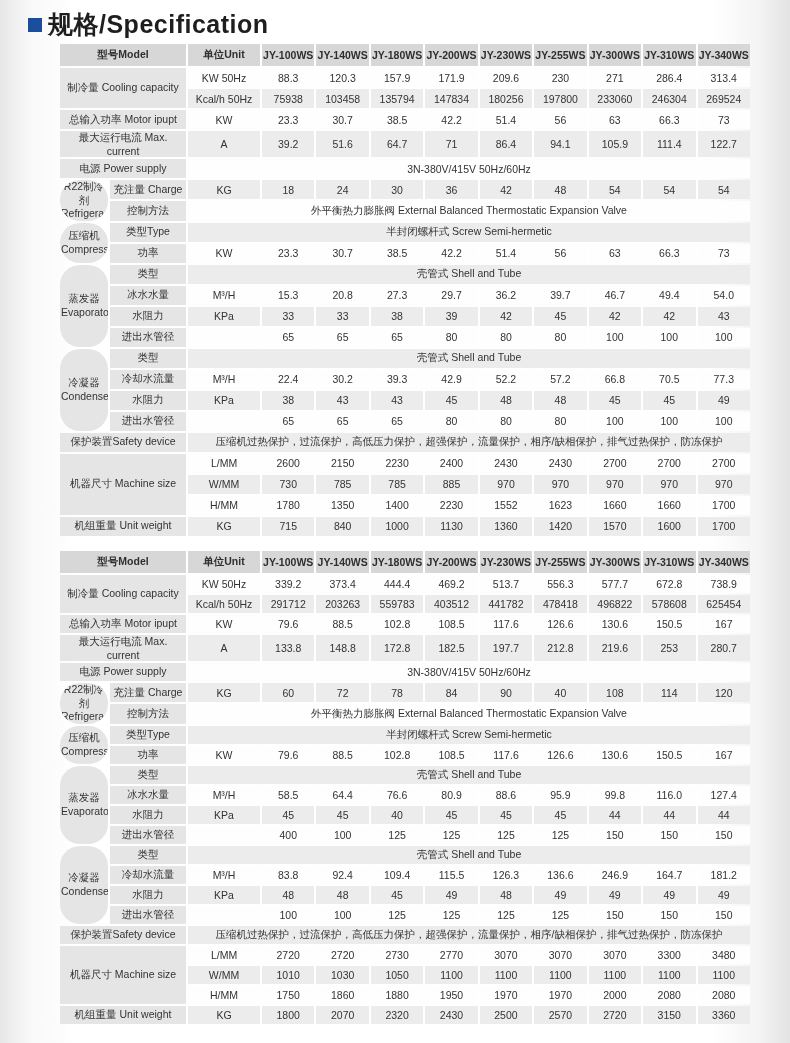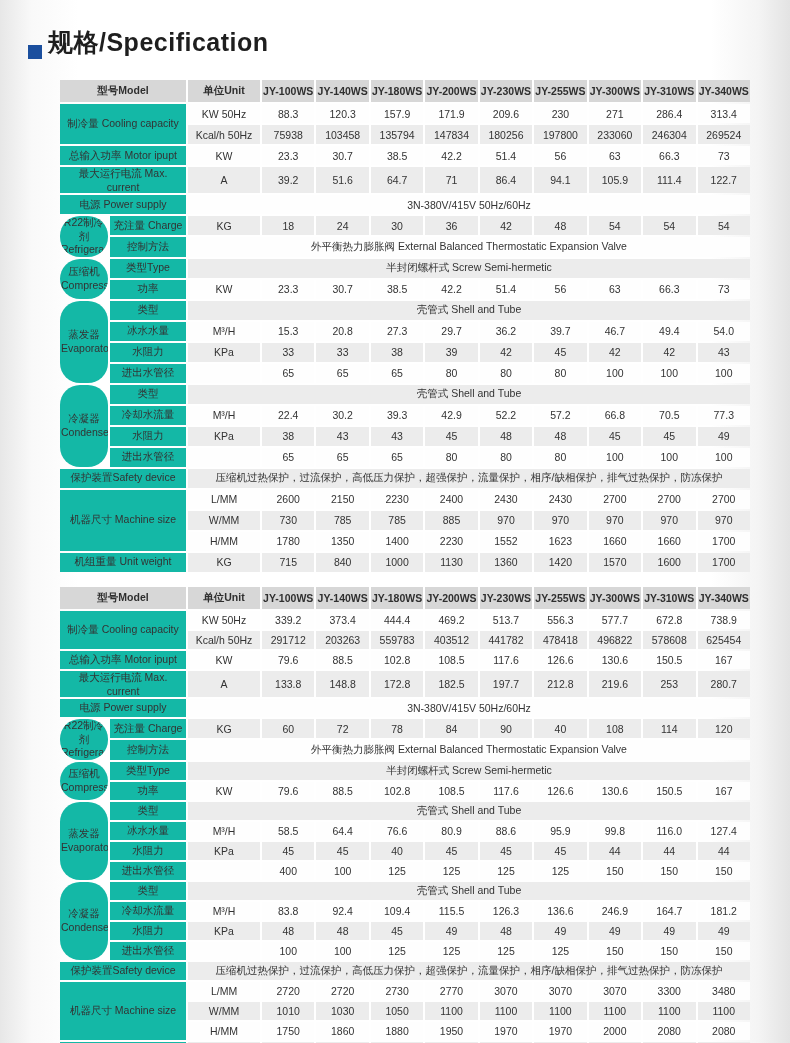--- a/index.html
+++ b/index.html
@@ -1,31 +1,31 @@
 <!DOCTYPE html>
 <html><head>
 <meta charset="utf-8">
 <style>
   html,body{margin:0;padding:0;}
   body{
     width:790px;height:1043px;overflow:hidden;
     font-family:"Liberation Sans","DejaVu Sans",sans-serif;
     background:linear-gradient(90deg,#e7e7e7 0%,#f9f9f9 4%,#ffffff 10%,#ffffff 90%,#f4f4f4 96%,#e3e3e3 100%);
   }
-  .title{display:flex;align-items:flex-end;margin:26px 0 0 28px;}
+  .title{display:flex;align-items:center;margin:8px 0 0 28px;}
   .bullet{width:14px;height:14px;background:#1b4f9e;display:inline-block;margin-right:6px;}
   .title-text{font-size:25px;font-weight:600;color:#1e1e1e;letter-spacing:.5px;}
-  .tbl-wrap{margin:19px 0 0 58px;}
+  .tbl-wrap{margin:1px 0 0 58px;}
   .tbl-wrap.t2{margin-top:11px;}
   table{border-collapse:separate;border-spacing:2px;table-layout:fixed;width:694px;}
   th,td{font-size:10.5px;color:#333;text-align:center;vertical-align:middle;padding:0 1px;overflow:hidden;}
   th{background:#d7d7d7;height:22px;font-weight:700;color:#2f2f2f;}
   td{height:19px;}
   .t2 td{height:18px;}
-  td.cat,td.lab,td.lab2{background:#14b8a6;}
+  td.cat,td.lab,td.lab2{background:#e5e5e5;}
   td.cat{white-space:pre-line;line-height:1.3;border-radius:20px;}
   tr.odd td.unit,tr.odd td.val,tr.odd td.spn{background:#ececec;}
   tr.even td.unit,tr.even td.val,tr.even td.spn{background:#fefefe;}
 </style>
 </head>
 <body>
 
 <div class="title">
   <span class="bullet"></span>
   <span class="title-text">规格/Specification</span>

